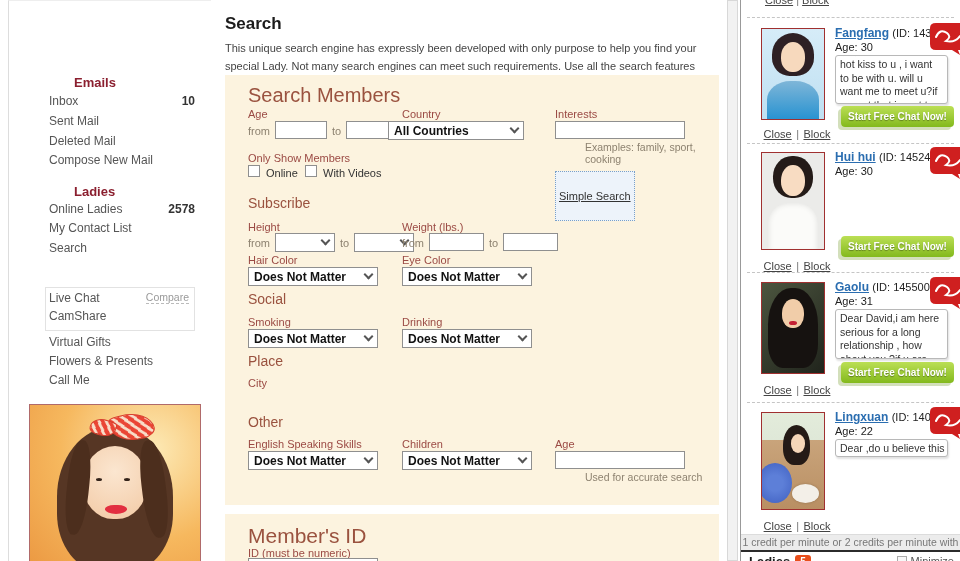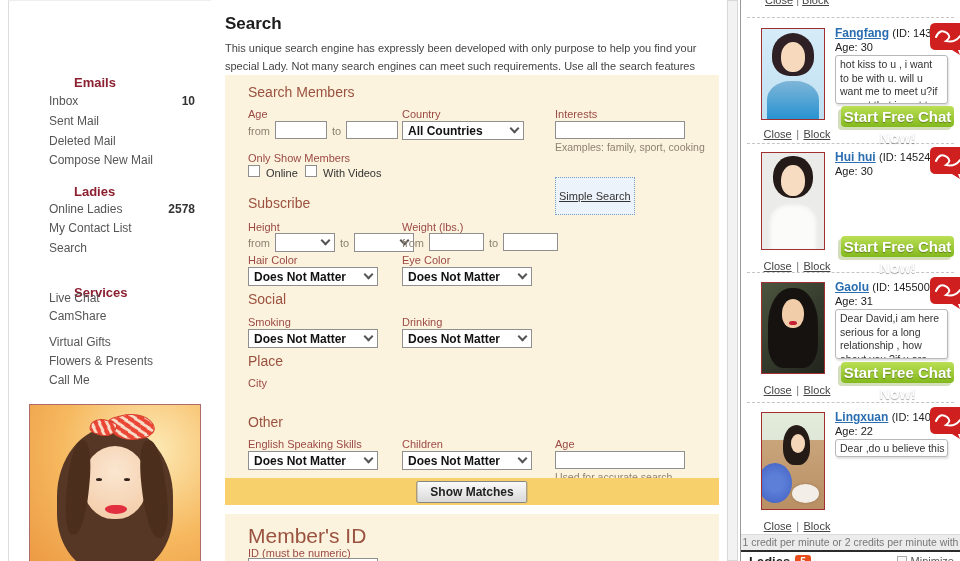--- a/index.html
+++ b/index.html
@@ -56,25 +56,25 @@
   .fsect { position:absolute; font-size:14px; color:#9a523f; }
   .flabel { position:absolute; font-size:11px; color:#9b4a44; }
   .fword { position:absolute; font-size:11px; color:#8d8270; }
   .txt { position:absolute; height:18px; border:1px solid #8f8f8f; background:#fff;
          font-size:12px; padding:0 3px; font-family:"Liberation Sans",sans-serif; }
   .sel { position:absolute; height:19px; border:1px solid #8f8f8f; background:#fff;
          display:flex; align-items:center; justify-content:space-between; padding:0 5px;
          font-size:12px; font-weight:700; color:#111; cursor:pointer; }
   .chev { width:7px; height:7px; border-right:2px solid #555; border-bottom:2px solid #555;
           transform:rotate(45deg); margin-top:-4px; flex:none; }
-  .hint { position:absolute; font-size:10.5px; color:#8d8270; }
+  .hint { position:absolute; font-size:10.5px; color:#8d8270;margin-left:30px; }
   .cbx { position:absolute; width:12px; height:12px; border:1px solid #8f8f8f; background:#fff; cursor:pointer; }
   .cblabel { position:absolute; font-size:11px; color:#333; }
-  .simple-search { position:absolute; left:330px; top:102px; font-size:11px; color:#333;
-       text-decoration:underline; border:1px dotted #7aa0c8; background:#edf3fa; padding:12px 3px; }
+  .simple-search { position:absolute; left:330px; top:96px; font-size:11px; color:#333;
+       text-decoration:underline; border:1px dotted #7aa0c8; background:#edf3fa; padding:18px 3px; }
   .ybar { position:absolute; left:0; top:403px; width:494px; height:27px; background:#f7d06c; }
   .show-btn { position:absolute; left:50%; top:3px; transform:translateX(-50%);
       background:linear-gradient(#fafafa,#d9d9d9); border:1px solid #858585; border-radius:2px;
       font-size:12px; font-weight:700; color:#222; padding:3px 13px; cursor:pointer; }
 
   
   .scrolltrack { position:absolute; left:727px; top:0; width:11px; height:561px;
                  background:#f2f2f2; border:1px solid #d8d8d8; }
 
   
@@ -96,21 +96,21 @@
   .cage { position:absolute; left:94px; top:15px; font-size:11px; color:#222; }
   .bubble { position:absolute; left:94px; top:29px; width:113px; background:#fff;
       border:1px solid #b8b8b8; border-radius:3px; padding:2px 4px; font-size:10.5px;
       line-height:1.3; color:#333; overflow:hidden; box-shadow:1px 2px 2px rgba(0,0,0,.12); }
   .bubble::before { content:''; position:absolute; left:9px; top:-5px; width:8px; height:8px;
       background:#fff; border-left:1px solid #b8b8b8; border-top:1px solid #b8b8b8;
       transform:rotate(45deg); }
   .c0 .bubble{height:49px}.c1 .bubble{height:44px}.c2 .bubble{height:50px}
   .c3 .bubble{height:18px; white-space:nowrap;}
   .chatbtn { position:absolute; left:100px; width:113px; height:21px; border-radius:4px;
-      color:#fff; font-weight:700; font-size:15px; text-align:center; line-height:21px;
+      color:#fff; font-weight:700; font-size:10px; text-align:center; line-height:21px;
       cursor:pointer; text-shadow:0 1px 1px rgba(0,0,0,.35); }
   .btn-green { background:linear-gradient(#bbdf55,#83b91d); box-shadow:-3px 3px 0 rgba(110,150,30,.30); }
   .btn-red   { background:linear-gradient(#ec5716,#c03a06); box-shadow:-3px 3px 0 rgba(150,50,10,.30); }
   .c0 .chatbtn{top:80px}.c1 .chatbtn{top:86px}.c2 .chatbtn{top:82px}.c3 .chatbtn{top:84px}
   .cblinks { position:absolute; left:14px; width:84px; text-align:center; }
   .c0 .cblinks{top:98px}.c1 .cblinks{top:106px}.c2 .cblinks{top:100px}.c3 .cblinks{top:106px}
   .invite { position:absolute; right:-8px; top:-5px; width:42px; height:34px; }
   .credit { position:absolute; left:0; right:0; top:534px; height:16px; background:#ececec;
       border-top:1px solid #dcdcdc; font-size:10.5px; color:#777; text-align:center; line-height:15px; }
   .bottombar { position:absolute; left:0; right:0; top:550px; height:11px;
@@ -162,20 +162,23 @@
 
   <div class="shead" style="top:183px">Ladies</div>
   <div class="srow" style="top:201px">
     <span class="scount">2578</span>
     <a>Online Ladies</a>
   </div>
   <div class="srow" style="top:220px"><a>My Contact List</a></div>
   <div class="srow" style="top:240px"><a>Search</a></div>
 
   <div class="shead" style="top:284px">Services</div>
+  <div class="svcbox">
+    <a class="compare">Compare</a>
+  </div>
   <div class="srow" style="top:290px"><a>Live Chat</a></div>
   <div class="srow" style="top:308px"><a>CamShare</a></div>
   <div class="srow" style="top:334px"><a>Virtual Gifts</a></div>
   <div class="srow" style="top:353px"><a>Flowers &amp; Presents</a></div>
   <div class="srow" style="top:372px"><a>Call Me</a></div>
 
   <div class="bigphoto">
     <div class="bp-hairback"></div>
     <div class="bp-face"></div>
     <div class="bp-hairL"></div>
@@ -186,30 +189,30 @@
     <div class="bp-eye" style="left:55%"></div>
     <div class="bp-lips"></div>
   </div>
 </div>
 
 <div class="main">
   <div class="ptitle">Search</div>
   <div class="pintro">This unique search engine has expressly been developed with only purpose to help you find your special Lady. Not many search engines can meet such requirements. Use all the search features below to the full!</div>
 
   <div class="panel panel1">
-    <div class="fsect" style="left:23px;top:9px;font-size:14px">Search Members</div>
+    <div class="fsect" style="left:23px;top:9px;font-size:20px">Search Members</div>
 
     <div class="flabel" style="left:23px;top:33px">Age</div>
     <div class="fword" style="left:23px;top:50px">from</div>
     <input class="txt" style="left: 50px; top: 46px; width: 52px;">
     <div class="fword" style="left:107px;top:50px">to</div>
     <input class="txt" style="left: 121px; top: 46px; width: 52px;">
 
     <div class="flabel" style="left:177px;top:33px">Country</div>
-    <div class="sel" style="left:177px;top:46px;width:122px">
+    <div class="sel" style="left:163px;top:46px;width:136px">
       <span>All Countries</span>
       <span class="chev"></span>
     </div>
 
     <div class="flabel" style="left:330px;top:33px">Interests</div>
     <input class="txt" style="left: 330px; top: 46px; width: 130px;">
     <div class="hint" style="left:330px;top:66px">Examples: family, sport, cooking</div>
 
     <div class="flabel" style="left:23px;top:77px">Only Show Members</div>
     <span class="cbx" style="left:23px;top:90px"></span>
@@ -270,23 +273,20 @@
     </div>
     <div class="flabel" style="left:177px;top:363px">Children</div>
     <div class="sel" style="left:177px;top:376px;width:130px">
       <span>Does Not Matter</span>
         <span class="chev"></span>
     </div>
     <div class="flabel" style="left:330px;top:363px">Age</div>
     <input class="txt" style="left: 330px; top: 376px; width: 130px;">
     <div class="hint" style="left:330px;top:396px">Used for accurate search</div>
 
-    <div class="ybar">
-      <button class="show-btn">Show Matches</button>
-    </div>
   </div>
 
   <div class="panel panel2">
     <div class="fsect" style="left:23px;top:10px;font-size:21px">Member's ID</div>
     <div class="flabel" style="left:23px;top:33px">ID (must be numeric)</div>
     <input class="txt" style="left: 23px; top: 44px; width: 130px;">
   </div>
 </div>
 
 <div class="scrolltrack"></div>

